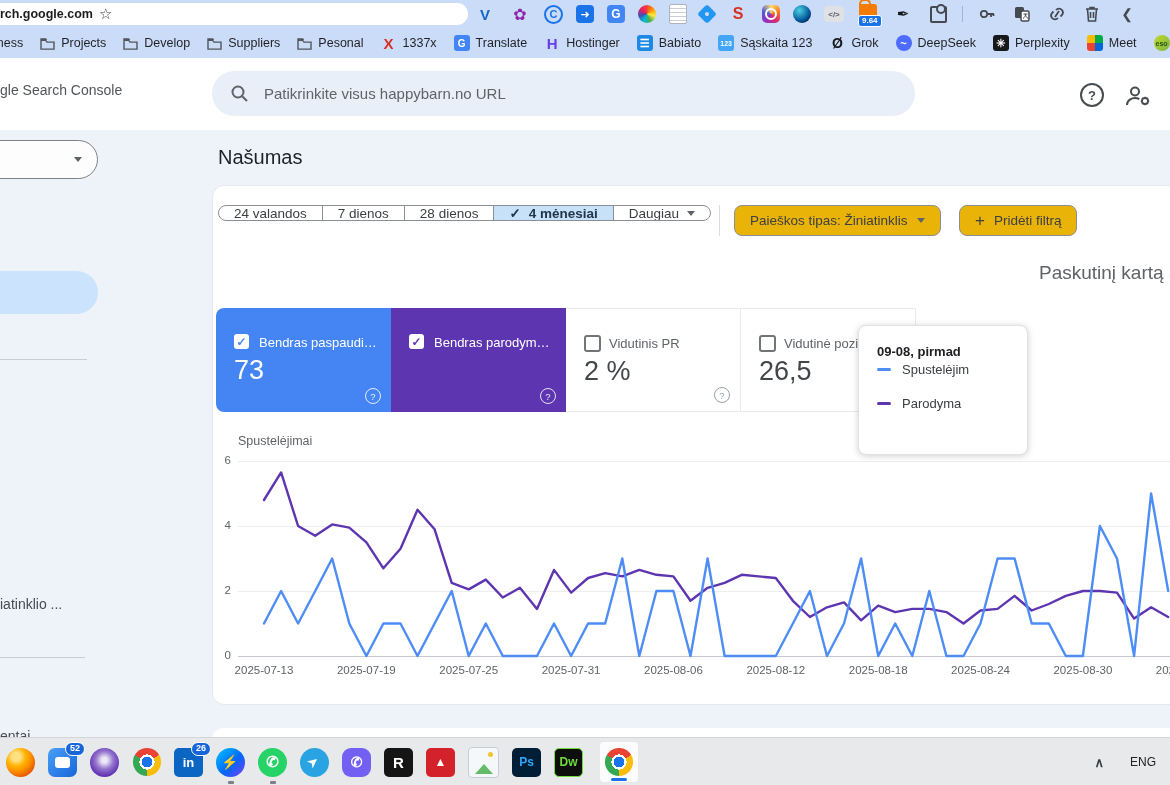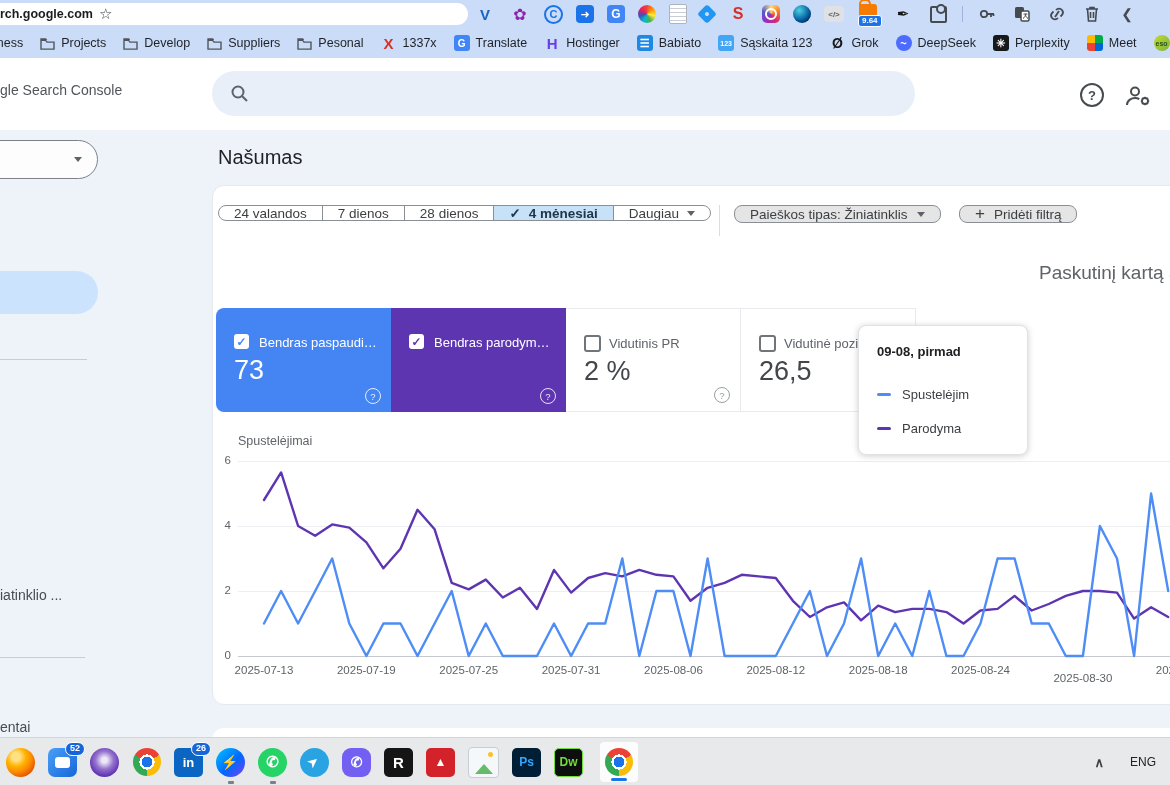--- a/index.html
+++ b/index.html
@@ -61,30 +61,30 @@
   .search-ph{color:#5f6368;font-size:15px;}
   .help-ico{position:absolute;left:1080px;top:25px;width:20px;height:20px;border-radius:50%;border:2px solid #474c51;
             color:#474c51;font-size:13px;font-weight:bold;display:flex;align-items:center;justify-content:center;}
   .usergear-ico{position:absolute;left:1124px;top:27px;}
   
   .page{position:absolute;left:0;top:130px;width:100%;height:607px;background:#eef2f9;}
   .sb-dropdown{position:absolute;left:-40px;top:10px;width:138px;height:39px;border:1px solid #7d8288;border-radius:20px;background:#fdfdfe;box-sizing:border-box;}
   .sb-dropdown .caret{position:absolute;right:15px;top:16px;}
   .sb-selected{position:absolute;left:-40px;top:141px;width:138px;height:43px;border-radius:22px;background:#cbe3fd;}
   .sb-div{position:absolute;left:0;height:1px;background:#c9ccd1;}
-  .sb-frag{position:absolute;left:0;font-size:14px;color:#474c52;white-space:nowrap;}
+  .sb-frag{position:absolute;left:0;font-size:14px;color:#474c52;white-space:nowrap;margin-top:9px;}
   .page-title{position:absolute;left:218px;top:16px;font-size:20px;color:#1f2124;}
   .main-card{position:absolute;left:212px;top:55px;width:980px;height:520px;background:#fff;border:1px solid #e6e9ee;
              border-radius:12px 0 0 12px;box-sizing:border-box;}
   .caret{width:0;height:0;border-left:4.5px solid transparent;border-right:4.5px solid transparent;border-top:5.5px solid #5f6368;}
   .seg{position:absolute;left:5px;top:19px;display:flex;height:16px;border:1px solid #8a8f95;border-radius:8px;background:#fff;overflow:hidden;box-sizing:border-box;}
   .seg-item{display:flex;align-items:center;justify-content:center;gap:8px;font-size:13.5px;color:#3c4043;padding:0 15px;border-left:1px solid #8a8f95;cursor:default;}
   .seg-item:first-child{border-left:none;}
   .seg-item.selected{background:#c7e1f9;color:#223649;font-weight:bold;}
-  .chip{position:absolute;top:19px;height:18px;border:1px solid #8a8f95;border-radius:8px;background:#e5e5e5;display:flex;
+  .chip{position:absolute;top:19px;height:31px;border:1px solid #8a8f95;border-radius:8px;background:#eab308;display:flex;
         align-items:center;gap:9px;font-size:13.5px;color:#3c4043;padding:1px 15px;box-sizing:border-box;}
   .chip-sep{position:absolute;left:506px;top:19px;width:1px;height:31px;background:#d9dce1;}
   .plus{font-size:17px;color:#3c4043;}
   .last-updated{position:absolute;left:826px;top:76px;font-size:19px;color:#5f6368;white-space:nowrap;}
   
   .metrics{position:absolute;left:3px;top:122px;display:flex;}
   .mcard{width:175px;height:104px;position:relative;box-sizing:border-box;}
   .mcard.c0{border-radius:8px 0 0 8px;}
   .mcard.white{background:#fff;border-top:1px solid #e8eaee;border-bottom:1px solid #e8eaee;border-right:1px solid #e8eaee;}
   .chk{position:absolute;left:18px;top:26px;width:15px;height:15px;border-radius:3px;background:#fff;
@@ -101,21 +101,21 @@
   .chart{position:absolute;left:0;top:245px;width:958px;height:272px;}
   .chart-title{position:absolute;left:25px;top:3px;font-size:12.5px;color:#5f6368;}
   .gl{position:absolute;left:25px;right:0;height:1px;background:#eceef2;}
   .gl.axis{background:#c6cad0;}
   .ylabs span{position:absolute;left:0;width:18px;text-align:right;font-size:11.5px;color:#5f6368;}
   .chart-svg{position:absolute;left:0;top:0;width:958px;height:240px;overflow:visible;}
   .xlabels span{position:absolute;top:233px;transform:translateX(-50%);font-size:11.5px;color:#5f6368;white-space:nowrap;}
   
   .tooltip{position:absolute;left:858px;top:195px;width:170px;height:130px;background:#fff;border:1px solid #e0e2e6;border-radius:8px;
            box-shadow:0 1px 6px rgba(60,64,67,.25);box-sizing:border-box;padding:18px 0 0 18px;z-index:5;}
-  .tt-title{font-size:13px;font-weight:bold;color:#202124;margin-bottom:28px;white-space:nowrap;}
+  .tt-title{font-size:13px;font-weight:bold;color:#202124;margin-bottom:3px;white-space:nowrap;}
   .tt-row{display:flex;align-items:center;gap:11px;margin-bottom:19px;font-size:13px;color:#3c4043;white-space:nowrap;}
   .tt-dash{width:14px;height:3.5px;border-radius:2px;flex:0 0 auto;}
   .stub-card{position:absolute;left:212px;top:598px;width:980px;height:40px;background:#fff;border-radius:12px 0 0 0;}
   
   .taskbar{position:absolute;left:0;top:737px;width:100%;height:48px;background:#e8e9ea;border-top:1px solid #d4d5d6;box-sizing:border-box;}
   .tb-icons{position:absolute;left:6px;top:0;height:48px;display:flex;align-items:center;gap:13px;}
   .tb{width:29px;height:29px;position:relative;display:flex;align-items:center;justify-content:center;border-radius:6px;font-weight:bold;flex:0 0 auto;}
   .tb-badge{position:absolute;top:-6px;right:-8px;background:#1766d9;color:#fff;font-size:9px;font-weight:bold;
             padding:1.5px 4px;border-radius:8px;border:1px solid #fff;line-height:1;z-index:2;}
   .run-dot{position:absolute;bottom:-7px;left:50%;transform:translateX(-50%);width:6px;height:2.5px;background:#7e8287;border-radius:1px;}
@@ -275,20 +275,21 @@
       </span>
   </div>
 
   <div class="app-header">
     <span class="gsc-logo">gle Search Console</span>
     <div class="search-pill">
       <svg width="19" height="19" viewBox="0 0 19 19">
           <circle cx="8" cy="8" r="5.5" fill="none" stroke="#5f6368" stroke-width="2"></circle>
           <path d="M12.2 12.2 L17 17" stroke="#5f6368" stroke-width="2"></path>
         </svg>
+      <span class="search-ph">Patikrinkite visus happybarn.no URL</span>
     </div>
     <span class="help-ico">?</span>
     <span class="usergear-ico">
       <svg width="28" height="22" viewBox="0 0 28 22">
           <circle cx="11" cy="6.5" r="4" fill="none" stroke="#474c51" stroke-width="2"></circle>
           <path d="M3 20 c0-5 5-7 8-7 c1.5 0 3 .4 4.3 1.2" fill="none" stroke="#474c51" stroke-width="2"></path>
           <circle cx="21" cy="16" r="3" fill="none" stroke="#474c51" stroke-width="1.8"></circle>
           <path d="M21 11.8 v1.4 M21 18.8 v1.4 M16.8 16 h1.4 M23.8 16 h1.4 M18 13 l1 1 M23 18 l1 1 M24 13 l-1 1 M19 18 l-1 1" stroke="#474c51" stroke-width="1.4"></path>
         </svg>
     </span>
@@ -383,21 +384,21 @@
           </svg>
         <div class="xlabels">
             <span style="left: 51px;">2025-07-13</span>
             <span style="left: 153.36px;">2025-07-19</span>
             <span style="left: 255.72px;">2025-07-25</span>
             <span style="left: 358.08px;">2025-07-31</span>
             <span style="left: 460.44px;">2025-08-06</span>
             <span style="left: 562.8px;">2025-08-12</span>
             <span style="left: 665.16px;">2025-08-18</span>
             <span style="left: 767.52px;">2025-08-24</span>
-            <span style="left: 869.88px; margin-top: 8px;">2025-08-30</span>
+            <span style="left: 869.88px;">2025-08-30</span>
             <span style="left: 972.24px;">2025-09-05</span>
           </div>
       </div>
     </div>
 
     <div class="tooltip">
       <div class="tt-title">09-08, pirmad</div>
       <div class="tt-row">
         <span class="tt-dash" style="background: rgb(78, 141, 245);"></span>
         <span>Spustelėjim</span>

